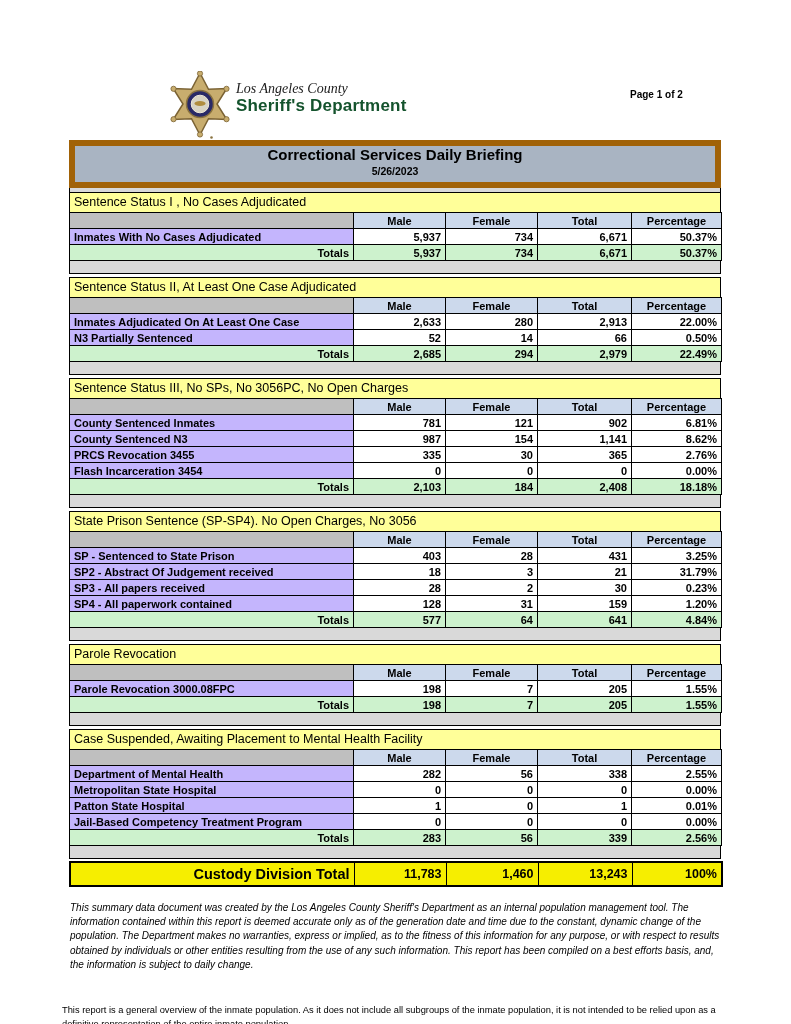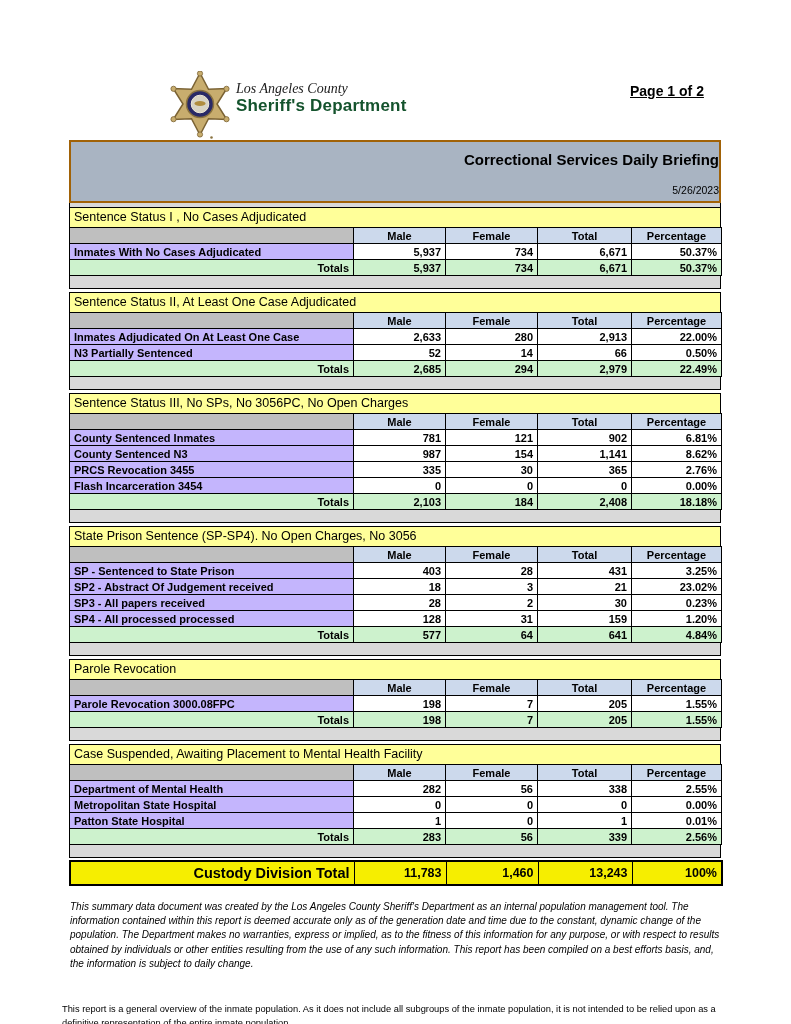--- a/index.html
+++ b/index.html
@@ -8,26 +8,26 @@
     font-family:"Liberation Sans",sans-serif;color:#000;overflow:hidden;
   }
   .page-content{position:absolute;left:69px;top:75px;width:652px;}
 
   
   .report-header{position:relative;height:65px;}
   .badge{position:absolute;left:98px;top:-4px;}
   .agency{position:absolute;left:167px;top:6px;line-height:1.1;}
   .agency-county{font-family:"Liberation Serif",serif;font-style:italic;font-size:14px;color:#1a1a1a;}
   .agency-dept{font-weight:bold;font-size:17px;letter-spacing:.2px;color:#14532d;margin-top:1px;}
-  .page-number{position:absolute;left:561px;top:8px;font-size:14px;font-weight:bold;text-decoration:underline;}
+  .page-number{position:absolute;left:561px;top:14px;font-size:10px;font-weight:bold;}
 
   
-  .title-bar{border:2px solid #a16207;background:var(--title-bar-bg);text-align:right;padding:9px 0 5px;}
+  .title-bar{border:6px solid #a16207;background:var(--title-bar-bg);text-align:center;padding:0 0 5px;}
   .report-title{font-size:15px;font-weight:bold;}
-  .report-date{font-size:10.5px;font-weight:normal;margin-top:16px;}
+  .report-date{font-size:10.5px;font-weight:bold;margin-top:2px;}
   .header-gap{height:4px;background:var(--spacer-gray);border-left:1px solid #000;border-right:1px solid #000;}
 
   
   .section-title{border:1px solid #000;border-bottom:none;background:var(--section-yellow);
     font-weight:normal;font-size:12.5px;padding:2px 4px 3px;white-space:nowrap;overflow:hidden;}
   table{border-collapse:collapse;table-layout:fixed;width:652px;}
   th,td{border:1px solid #000;height:15px;padding:0 4px;font-size:11px;font-weight:bold;
     overflow:hidden;white-space:nowrap;}
   thead th{background:var(--header-blue);text-align:center;}
   thead th.blank{background:var(--header-label-gray);}
@@ -251,31 +251,31 @@
               <td class="num">403</td>
               <td class="num">28</td>
               <td class="num">431</td>
               <td class="num">3.25%</td>
             </tr>
             <tr>
               <td class="row-label">SP2 - Abstract Of Judgement received</td>
               <td class="num">18</td>
               <td class="num">3</td>
               <td class="num">21</td>
-              <td class="num">23.02%</td>
+              <td class="num">31.79%</td>
             </tr>
             <tr>
               <td class="row-label">SP3 - All papers received</td>
               <td class="num">28</td>
               <td class="num">2</td>
               <td class="num">30</td>
               <td class="num">0.23%</td>
             </tr>
             <tr>
-              <td class="row-label">SP4 - All processed processed</td>
+              <td class="row-label">SP4 - All paperwork contained</td>
               <td class="num">128</td>
               <td class="num">31</td>
               <td class="num">159</td>
               <td class="num">1.20%</td>
             </tr>
             <tr class="totals">
               <td class="row-label">Totals</td>
               <td class="num">577</td>
               <td class="num">64</td>
               <td class="num">641</td>
@@ -358,20 +358,27 @@
               <td class="num">0</td>
               <td class="num">0</td>
               <td class="num">0.00%</td>
             </tr>
             <tr>
               <td class="row-label">Patton State Hospital</td>
               <td class="num">1</td>
               <td class="num">0</td>
               <td class="num">1</td>
               <td class="num">0.01%</td>
+            </tr>
+            <tr>
+              <td class="row-label">Jail-Based Competency Treatment Program</td>
+              <td class="num">0</td>
+              <td class="num">0</td>
+              <td class="num">0</td>
+              <td class="num">0.00%</td>
             </tr>
             <tr class="totals">
               <td class="row-label">Totals</td>
               <td class="num">283</td>
               <td class="num">56</td>
               <td class="num">339</td>
               <td class="num">2.56%</td>
             </tr>
           </tbody>
     </table>

